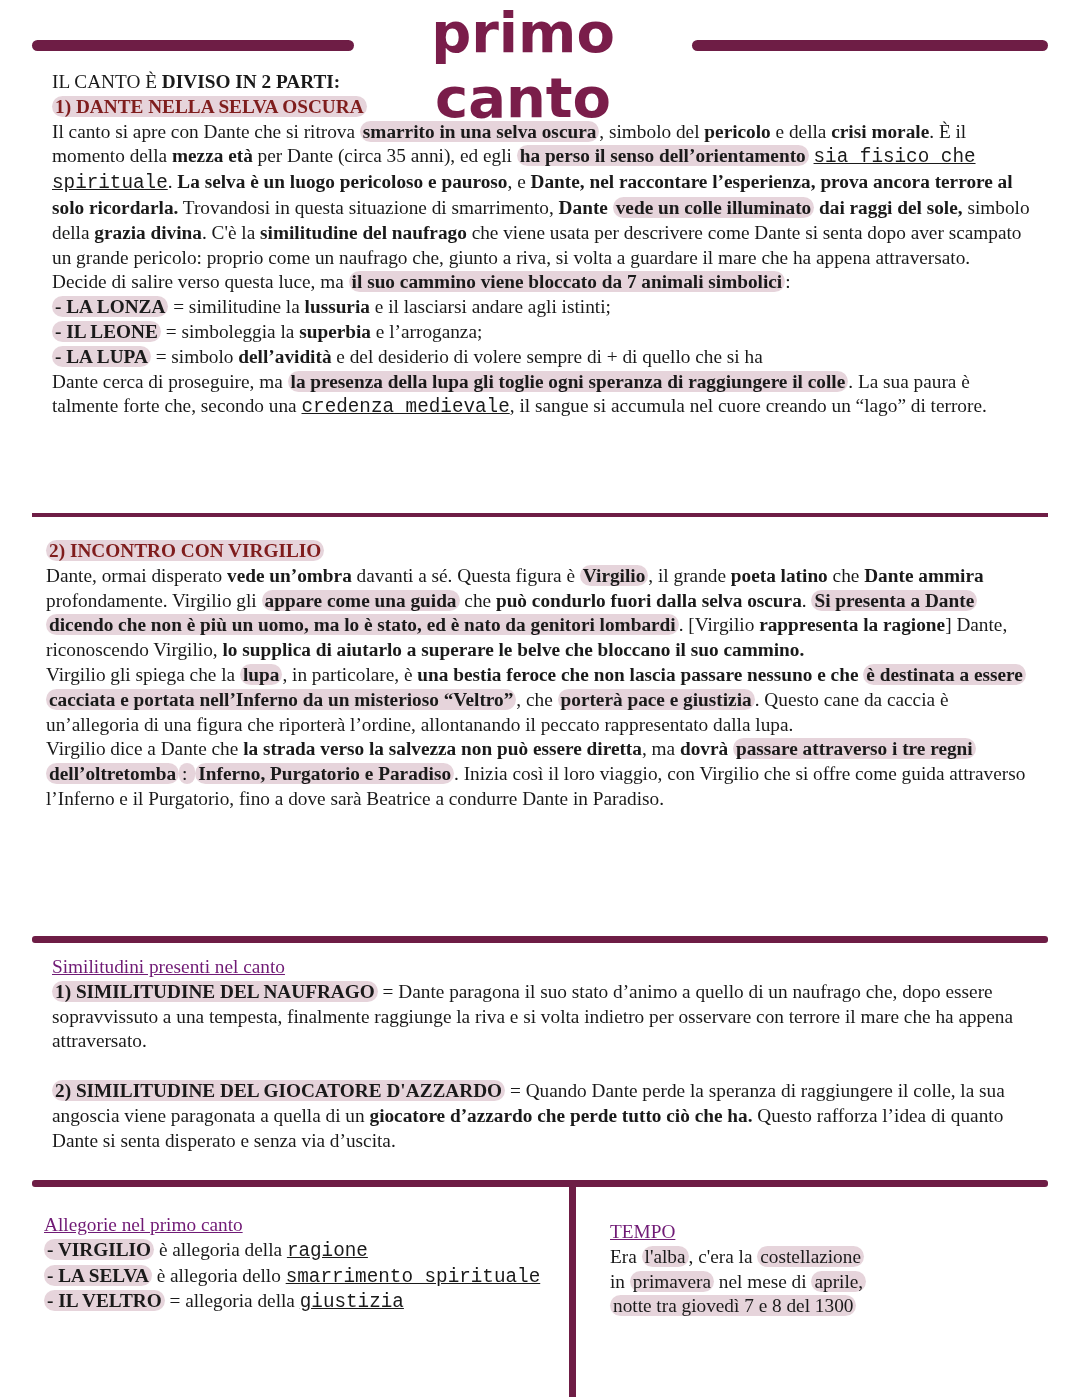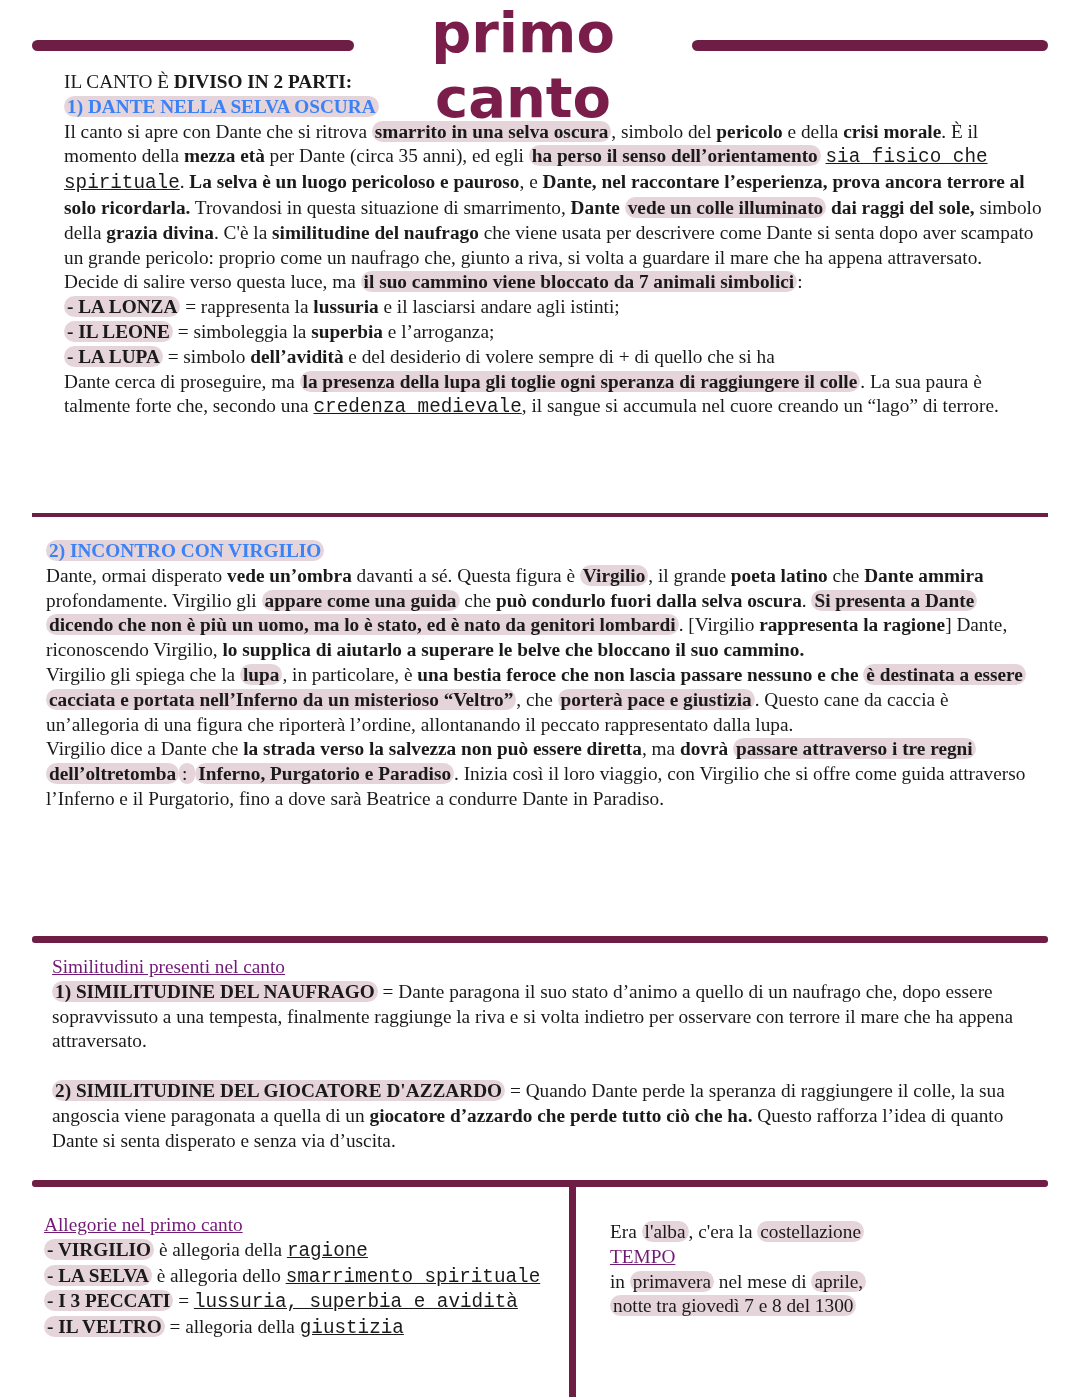--- a/index.html
+++ b/index.html
@@ -8,43 +8,43 @@
   .title-row { position: absolute; top: 6px; left: 0; width: 1080px; height: 60px; }
   .rule-left { position: absolute; left: 32px; top: 34px; width: 322px; height: 11px; background: #6e1d45; border-radius: 6px; }
   .rule-right { position: absolute; left: 692px; top: 34px; width: 356px; height: 11px; background: #6e1d45; border-radius: 6px; }
   .title { position: absolute; left: 368px; top: -6px; width: 310px; text-align: center;
            font-family: "DejaVu Sans", sans-serif; font-weight: bold; font-size: 56px; color: #7a1d4a; letter-spacing: 0px; }
   .block { position: absolute; font-family: "Liberation Serif", serif; font-size: 19.3px; line-height: 24.8px; }
   .block p { margin: 0; }
   b { font-weight: bold; }
   .hl { background: rgba(200,160,175,0.45); border-radius: 12px; padding: 0 3px; box-decoration-break: clone; -webkit-box-decoration-break: clone; }
   .u { text-decoration: underline; font-family: Liberation Mono, monospace; }
-  .heading { color: #3b82f6; font-weight: bold; }
+  .heading { color: #7f1d1d; font-weight: bold; }
   .hr { position: absolute; height: 4px; background: #6e1d45; }
   .hr.thick { height: 7px; border-radius: 3px; }
   .vr { position: absolute; width: 7px; background: #6e1d45; }
   .sub-title { color: #701a75; font-weight: normal; text-decoration: underline; }
 </style>
 </head>
 <body>
 
 <div class="title-row">
   <div class="rule-left"></div>
   <div class="title">primo canto</div>
   <div class="rule-right"></div>
 </div>
 
-<div class="block" style="left:64px; top:70px; width:980px;">
+<div class="block" style="left:52px; top:70px; width:980px;">
   <p>
     <span>IL CANTO È </span><b>DIVISO IN 2 PARTI:</b>
   </p>
   <p><span class="heading hl">1) DANTE NELLA SELVA OSCURA</span></p>
   <p><span>Il canto si apre con Dante che si ritrova </span><b class="hl">smarrito in una selva oscura</b><span>, simbolo del </span><b>pericolo</b><span> e della </span><b>crisi morale</b><span>. È il momento della </span><b>mezza età</b><span> per Dante (circa 35 anni), ed egli </span><b class="hl">ha perso il senso dell’orientamento</b><span> </span><span class="u">sia fisico che spirituale</span><span>. </span><b>La selva è un luogo pericoloso e pauroso</b><span>, e </span><b>Dante, nel raccontare l’esperienza, prova ancora terrore al solo ricordarla.</b><span> Trovandosi in questa situazione di smarrimento, </span><b>Dante </b><b class="hl">vede un colle illuminato</b><b> dai raggi del sole,</b><span> simbolo della </span><b>grazia divina</b><span>. C'è la </span><b>similitudine del naufrago</b><span> che  viene usata per descrivere come Dante si senta dopo aver scampato un grande pericolo: proprio come un naufrago che, giunto a riva, si volta a guardare il mare che ha appena attraversato.</span></p>
   <p><span>Decide di salire verso questa luce, ma </span><b class="hl">il suo cammino viene bloccato da 7 animali simbolici</b><span>:</span></p>
-  <p><b class="hl">- LA LONZA</b><span> = rappresenta la </span><b>lussuria</b><span> e il lasciarsi andare agli istinti;</span></p>
+  <p><b class="hl">- LA LONZA</b><span> = similitudine la </span><b>lussuria</b><span> e il lasciarsi andare agli istinti;</span></p>
   <p><b class="hl">- IL LEONE</b><span> = simboleggia la </span><b>superbia</b><span> e l’arroganza;</span></p>
   <p><b class="hl">- LA LUPA</b><span> = simbolo </span><b>dell’avidità</b><span> e del desiderio di volere sempre di + di quello che si ha</span></p>
   <p><span>Dante cerca di proseguire, ma </span><b class="hl">la presenza della lupa gli toglie ogni speranza di raggiungere il colle</b><span>. La sua paura è talmente forte che, secondo una </span><span class="u">credenza medievale</span><span>, il sangue si accumula nel cuore creando un “lago” di terrore.</span></p>
 </div>
 
 <div class="hr" style="left:32px; top:513px; width:1016px;"></div>
 
 <div class="block" style="left:46px; top:539px; width:980px;">
   <p><span class="heading hl">2) INCONTRO CON VIRGILIO</span></p>
   <p><span>Dante, ormai disperato </span><b>vede un’ombra</b><span> davanti a sé. Questa figura è </span><b class="hl">Virgilio</b><span>, il grande </span><b>poeta latino</b><span> che </span><b>Dante ammira</b><span> profondamente. Virgilio gli </span><b class="hl">appare come una guida</b><span> che </span><b>può condurlo fuori dalla selva oscura</b><span>. </span><b class="hl">Si presenta a Dante dicendo che non è più un uomo, ma lo è stato, ed è nato da genitori lombardi</b><span>. [Virgilio </span><b>rappresenta la ragione</b><span>]  Dante, riconoscendo Virgilio, </span><b>lo supplica di aiutarlo a superare le belve che bloccano il suo cammino.</b></p>
@@ -61,22 +61,21 @@
   <p><b class="hl">2) SIMILITUDINE DEL GIOCATORE D'AZZARDO</b><span> = Quando Dante perde la speranza di raggiungere il colle, la sua angoscia viene paragonata a quella di un </span><b>giocatore d’azzardo che perde tutto ciò che ha.</b><span> Questo rafforza l’idea di quanto Dante si senta disperato e senza via d’uscita.</span></p>
 </div>
 
 <div class="hr thick" style="left:32px; top:1180px; width:1016px;"></div>
 <div class="vr" style="left:569px; top:1183px; height:214px;"></div>
 
 <div class="block" style="left:44px; top:1213px; width:520px;">
   <p><span class="sub-title">Allegorie nel primo canto</span></p>
   <p><b class="hl">- VIRGILIO</b><span> è allegoria della </span><span class="u">ragione</span></p>
   <p><b class="hl">- LA SELVA</b><span> è allegoria dello </span><span class="u">smarrimento spirituale</span></p>
-  <p><b class="hl">- I 3 PECCATI</b><span> = </span><span class="u">lussuria, superbia e avidità</span></p>
   <p><b class="hl">- IL VELTRO</b><span>  = allegoria della </span><span class="u">giustizia</span></p>
 </div>
 
 <div class="block" style="left:610px; top:1220px; width:420px;">
+  <p><span class="sub-title">TEMPO</span></p>
   <p><span>Era </span><span class="hl">l'alba</span><span>, c'era la </span><span class="hl">costellazione</span></p>
-  <p><span class="sub-title">TEMPO</span></p>
   <p><span>in </span><span class="hl">primavera</span><span> nel mese di </span><span class="hl">aprile,</span></p>
   <p><span class="hl">notte tra giovedì 7 e 8 del 1300</span></p>
 </div>
 
 </body></html>

